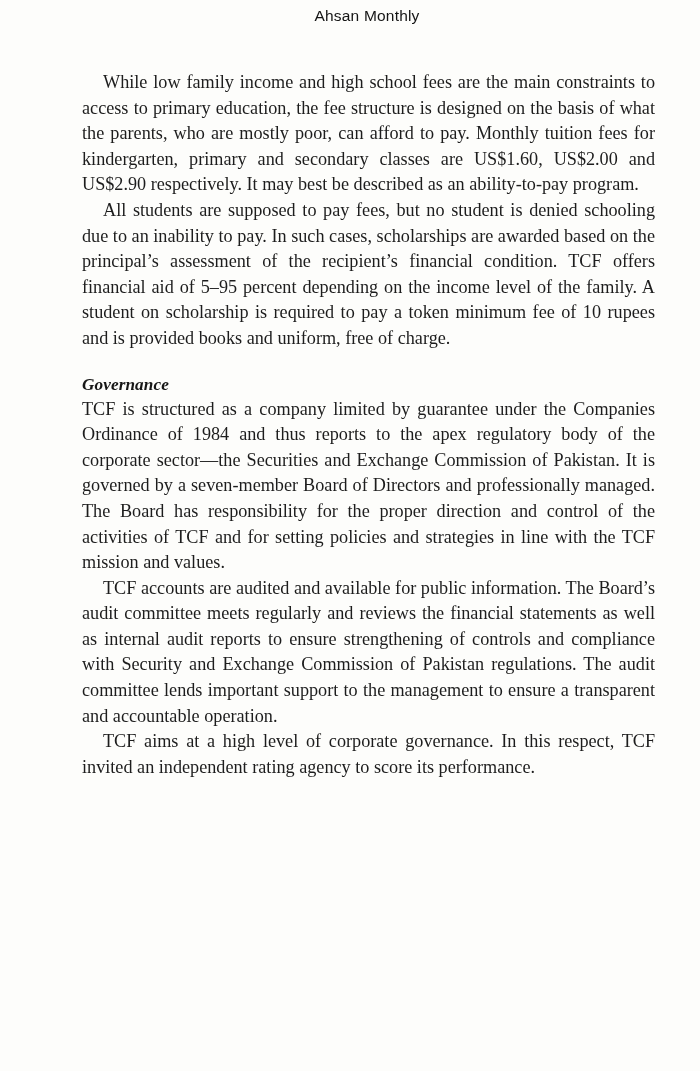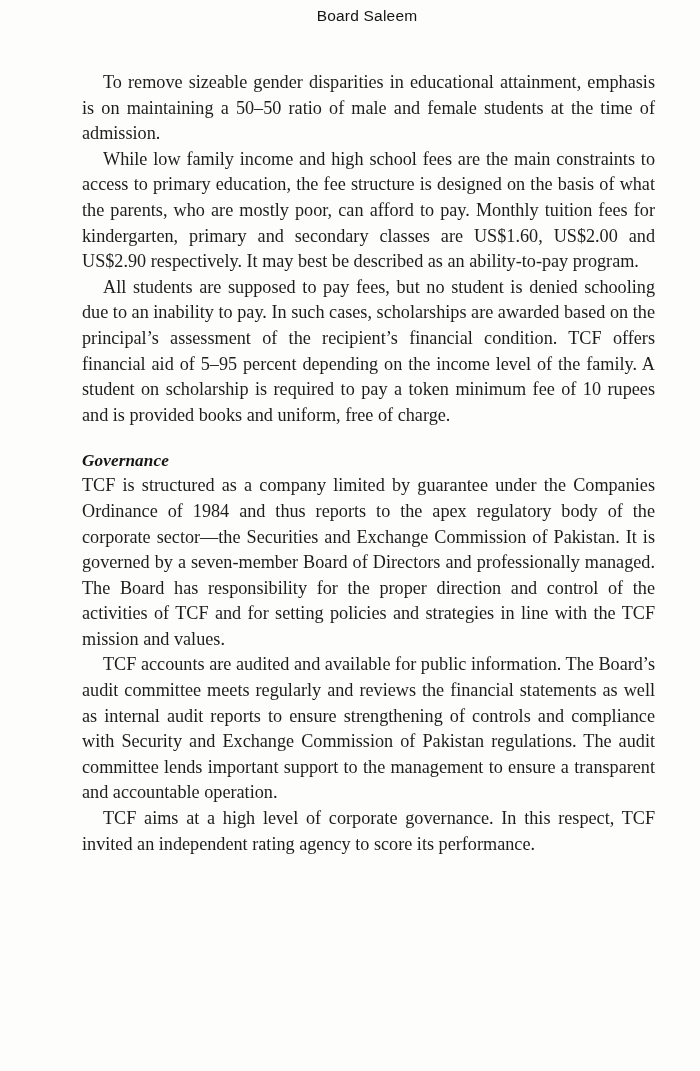--- a/index.html
+++ b/index.html
@@ -90,27 +90,26 @@
   .folio .num {
     font-weight: bold;
     letter-spacing: 0.3px;
   }
 </style>
 </head>
 <body>
 
 <div class="page">
 
-  <div class="running-head">Board Saleem</div>
+  <div class="running-head">Ahsan Monthly</div>
 
   <div class="text-block">
 
 
 
-    <p class="para">To remove sizeable gender disparities in educational attainment, emphasis is on maintaining a 50–50 ratio of male and female students at the time of admission.</p>
 
     <p class="para">While low family income and high school fees are the main constraints to access to primary education, the fee structure is designed on the basis of what the parents, who are mostly poor, can afford to pay. Monthly tuition fees for kindergarten, primary and secondary classes are US$1.60, US$2.00 and US$2.90 respectively. It may best be described as an ability-to-pay program.</p>
 
     <p class="para">All students are supposed to pay fees, but no student is denied schooling due to an inability to pay. In such cases, scholarships are awarded based on the principal’s assessment of the recipient’s financial condition. TCF offers financial aid of 5–95 percent depending on the income level of the family. A student on scholarship is required to pay a token minimum fee of 10 rupees and is provided books and uniform, free of charge.</p>
 
     <h2 class="section-heading">Governance</h2>
 
     <p class="para no-indent">TCF is structured as a company limited by guarantee under the Companies Ordinance of 1984 and thus reports to the apex regulatory body of the corporate sector—the Securities and Exchange Commission of Pakistan. It is governed by a seven-member Board of Directors and professionally managed. The Board has responsibility for the proper direction and control of the activities of TCF and for setting policies and strategies in line with the TCF mission and values.</p>
 
     <p class="para">TCF accounts are audited and available for public information. The Board’s audit committee meets regularly and reviews the financial statements as well as internal audit reports to ensure strengthening of controls and compliance with Security and Exchange Commission of Pakistan regulations. The audit committee lends important support to the management to ensure a transparent and accountable operation.</p>

